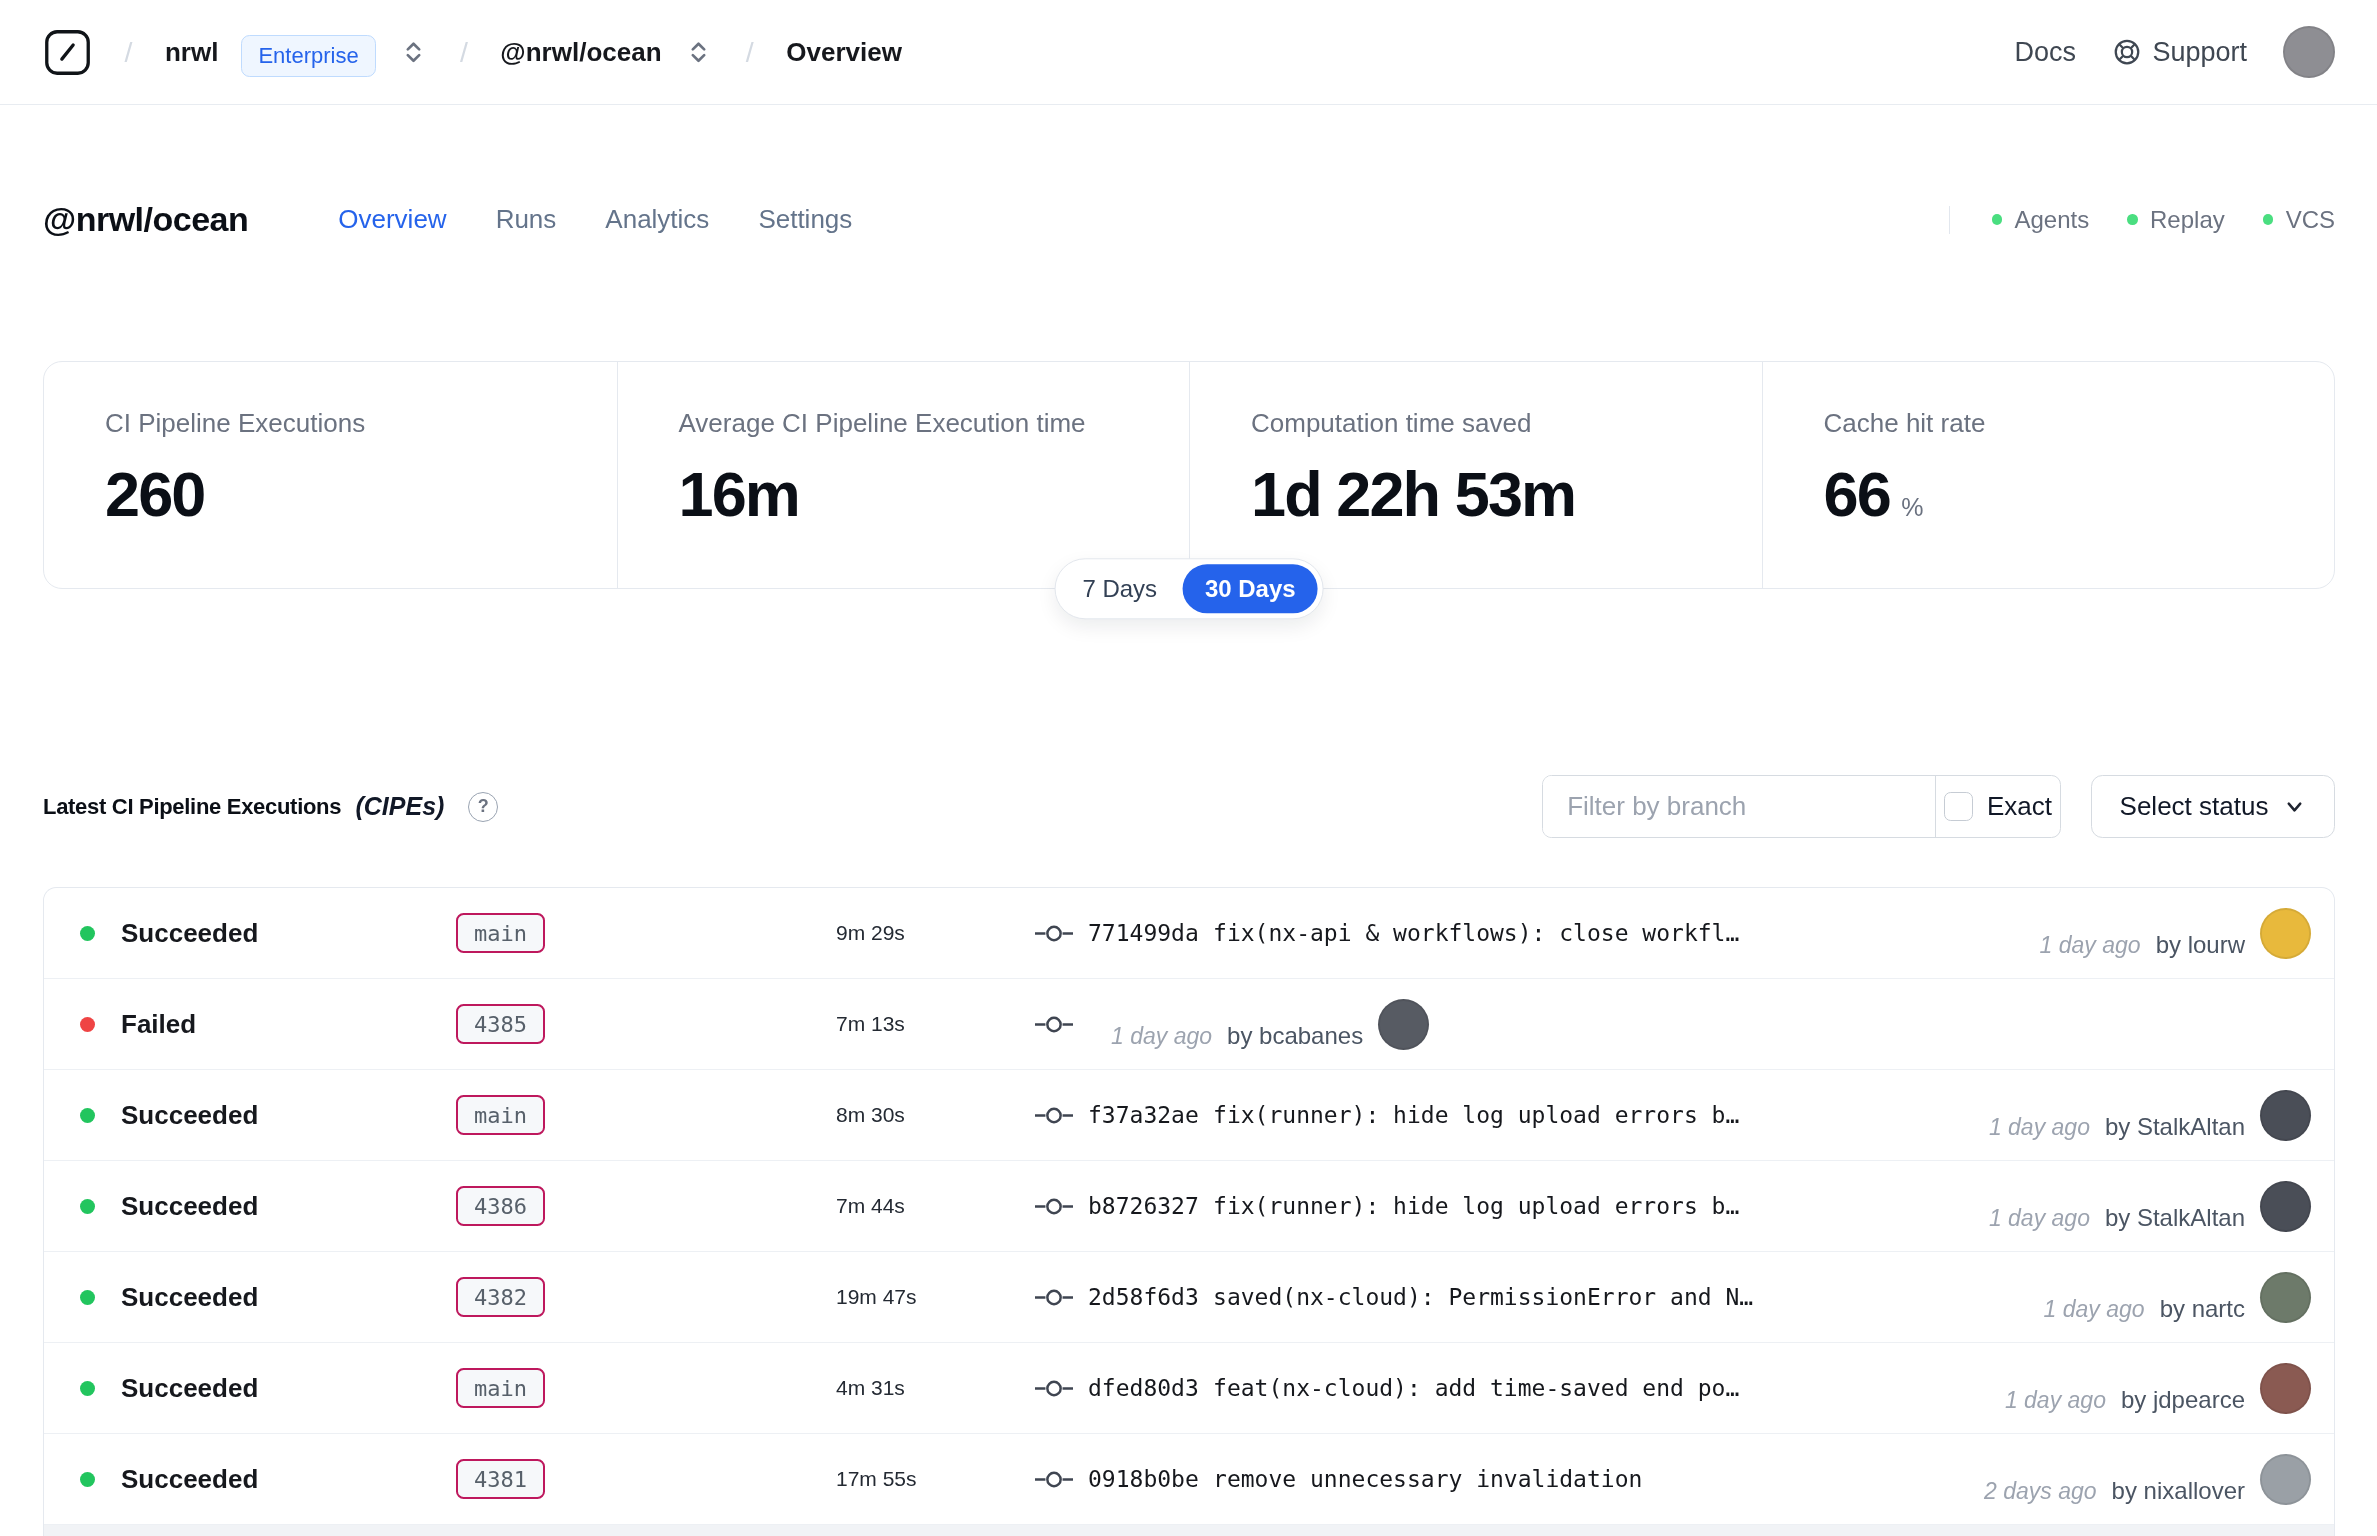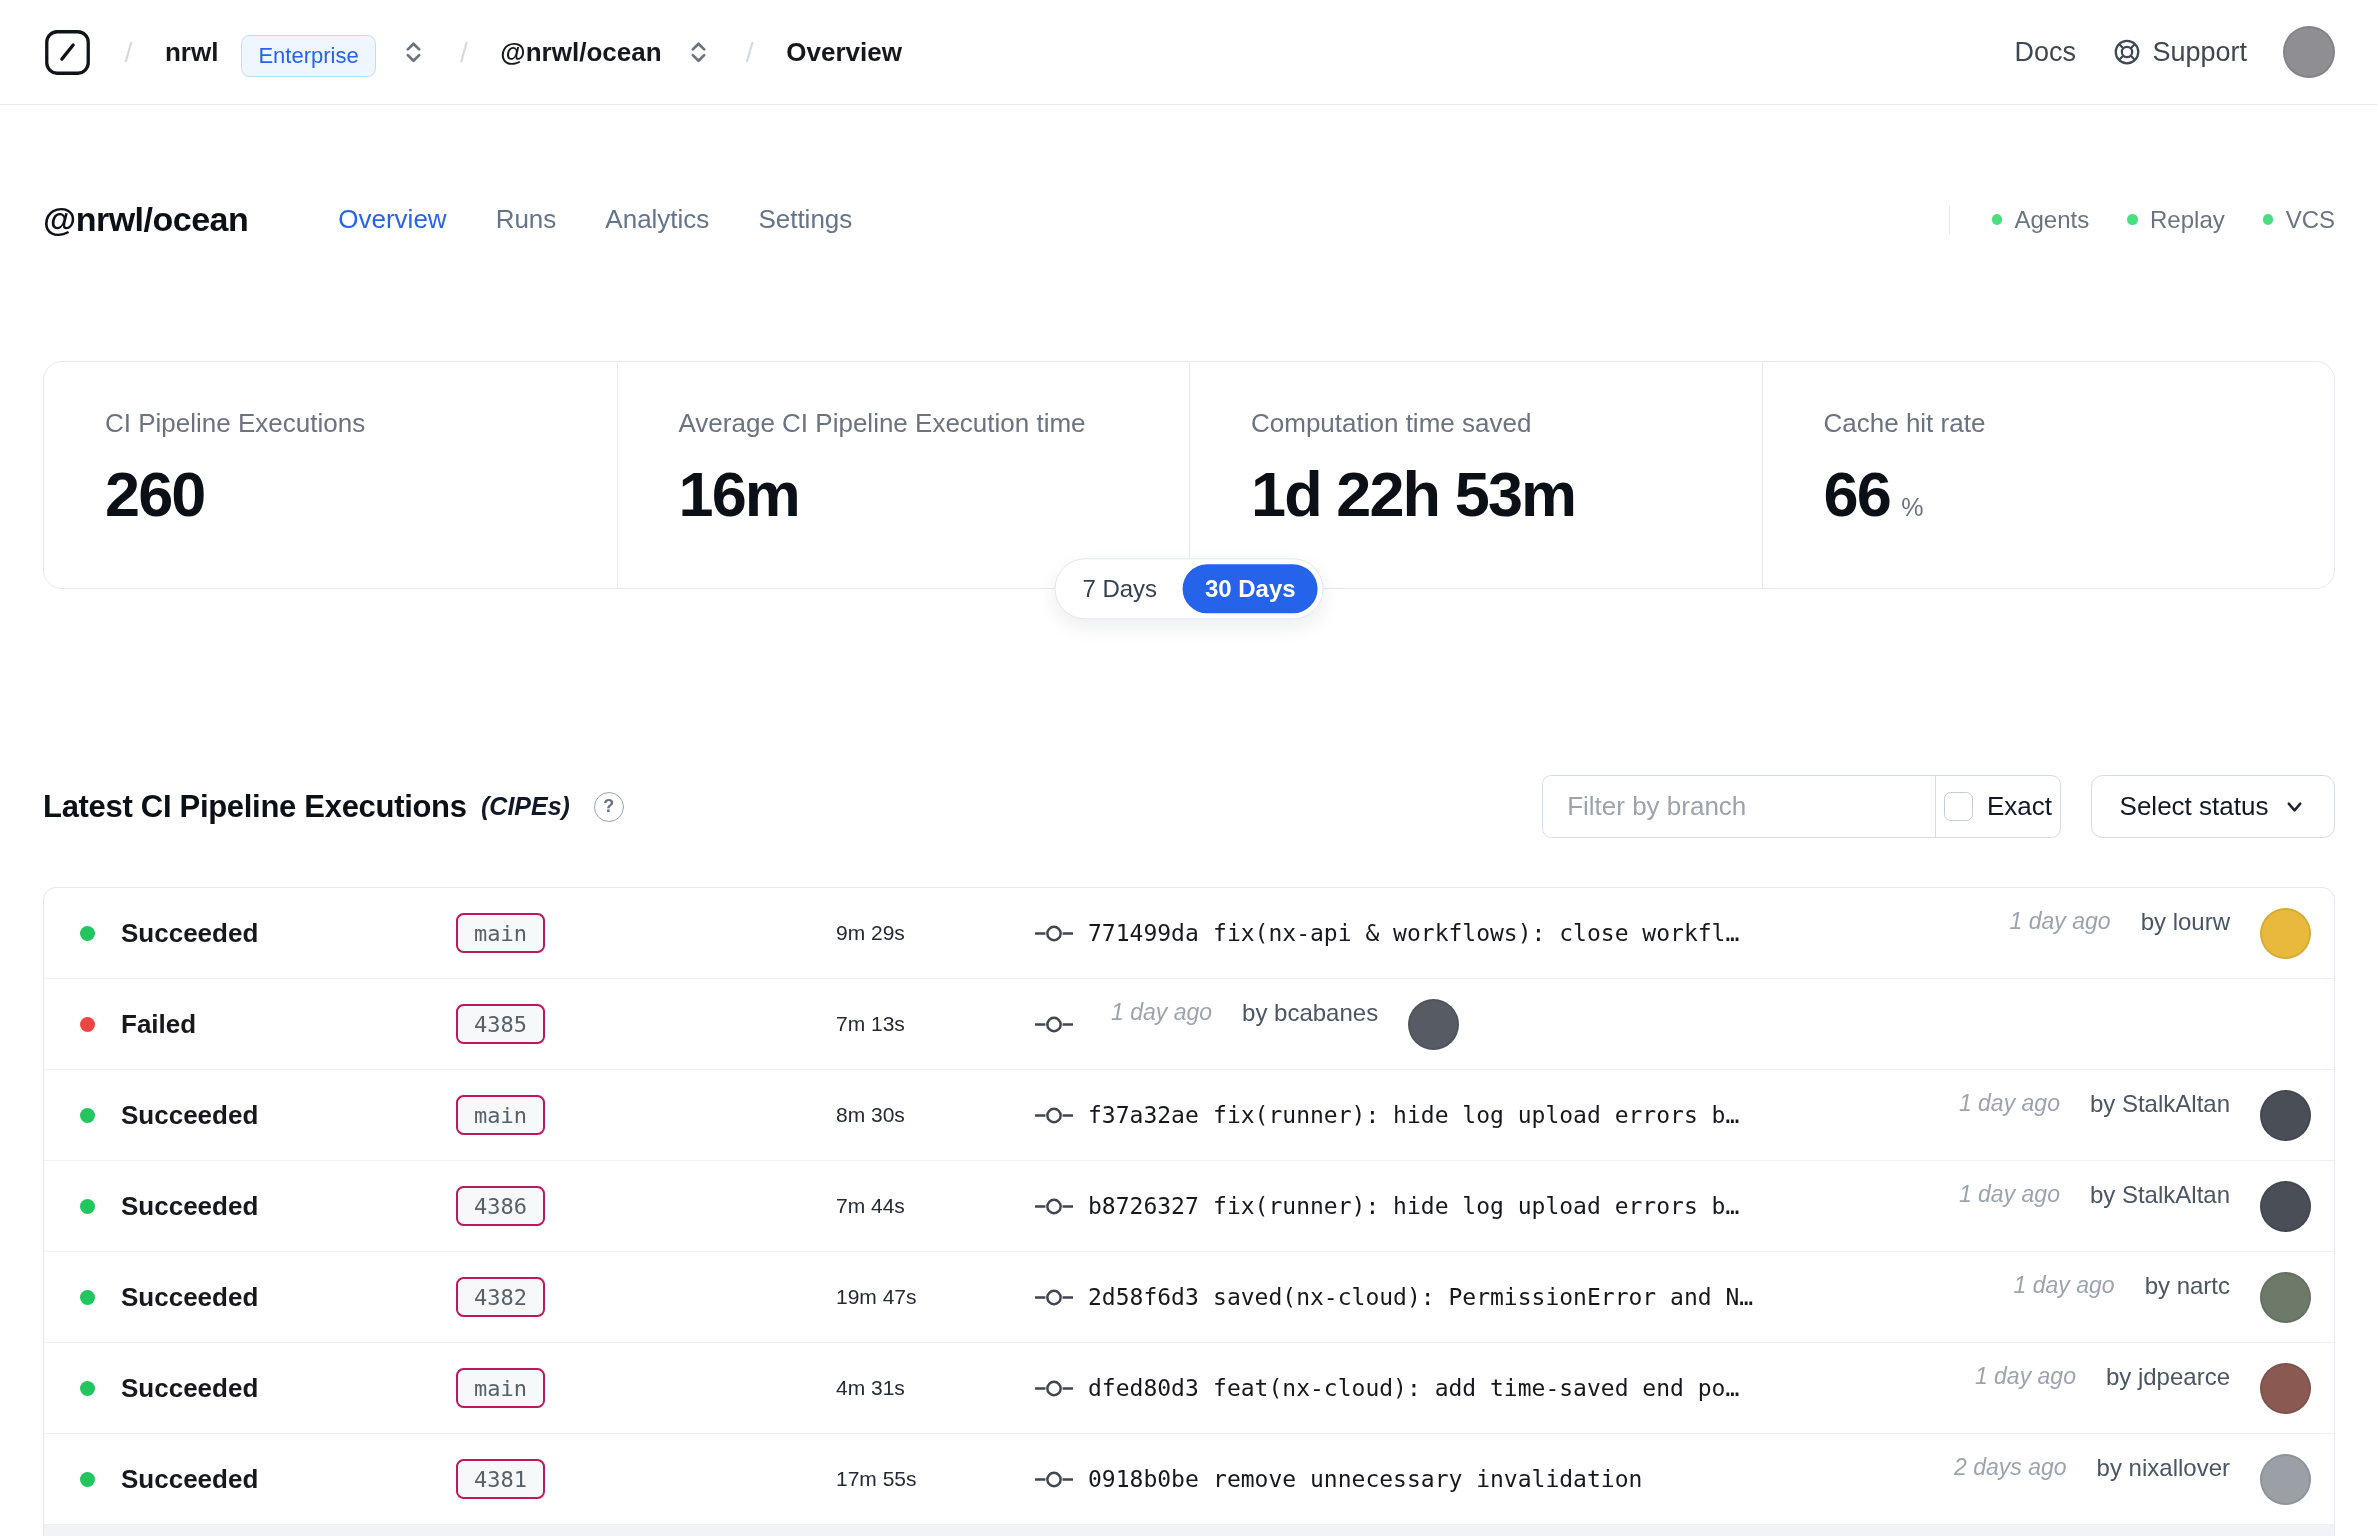--- a/index.html
+++ b/index.html
@@ -52,21 +52,21 @@
                   display:flex; align-items:flex-end; gap:3.8px; background:#fff; border:1px solid #e3e7ed;
                   border-radius:950px; padding:4.8px; box-shadow:0 7.6px 19px rgba(15,23,42,.08); }
   .range-opt { font-size:24px; padding:10.5px 22px; border:none; background:transparent;
                border-radius:950px; color:#334155; }
   .range-opt.active { background:#2563eb; color:#fff; font-weight:700; }
 
   
   .cipes { margin:0 43px; padding-top:186px; }
   .cipes-head { display:flex; align-items:center; justify-content:space-between; }
   .cipes-title-group { display:flex; align-items:center; gap:14.3px; }
-  .cipes-title { font-size:31px; font-weight:700; color:#0b0f16; letter-spacing:-0.3px; }
+  .cipes-title { font-size:22px; font-weight:700; color:#0b0f16; letter-spacing:-0.3px; }
   .cipes-subtitle { font-size:25px; font-style:italic; font-weight:600; color:#111827; }
   .help-icon { width:30px; height:30px; border:1.9px solid #9aa4b2; border-radius:50%;
                color:#6b7280; font-size:18px; font-weight:700; display:flex; align-items:center;
                justify-content:center; margin-left:9.5px; cursor:pointer; }
   .cipes-controls { display:flex; align-items:center; gap:30px; }
   .filter-group { display:flex; align-items:stretch; height:63px; border:1px solid #d6dbe1;
                   border-radius:9.5px; overflow:hidden; background:#fff; }
   .filter-input { width:392px; border:none; outline:none; padding:0 24px; font-size:26px;
                   font-family:inherit; color:#111827; }
   .filter-input::placeholder { color:#9ca3af; }
@@ -85,21 +85,21 @@
   .row-status { width:335px; margin-left:26px; font-size:26px; font-weight:600; color:#16181d; flex:none; }
   .row-branch { width:380px; flex:none; }
   .branch-badge { display:inline-block; font-family:"DejaVu Sans Mono","Liberation Mono",monospace;
                   font-size:22px; color:#57606a; background:#f6f8fa; border:2px solid #be185d;
                   border-radius:7.6px; padding:5.7px 16px; }
   .row-duration { width:199px; font-size:21px; color:#242a33; flex:none; }
   .commit-icon { flex:none; display:flex; margin-right:15px; }
   .row-commit { flex:1; min-width:0; font-family:"DejaVu Sans Mono","Liberation Mono",monospace;
                 font-size:23px; color:#16181d; white-space:nowrap; overflow:hidden; }
   .commit-hash { margin-right:14.3px; }
-  .row-meta { display:flex; align-items:flex-start; gap:30px; margin-left:23px; flex:none; }
+  .row-meta { display:flex; align-items:flex-end; gap:15px; margin-left:23px; flex:none; }
   .time-ago { font-style:italic; color:#9ca3af; font-size:23px; }
   .author { color:#4b5563; font-size:24px; }
   .row-avatar { width:51px; height:51px; border-radius:50%; flex:none;
                 box-shadow:inset 0 0 0 1.9px rgba(0,0,0,.08); }
   .table-footer { height:19px; background:#f1f3f6; }
 </style>
 </head>
 <body>
 
 <header class="topbar">

